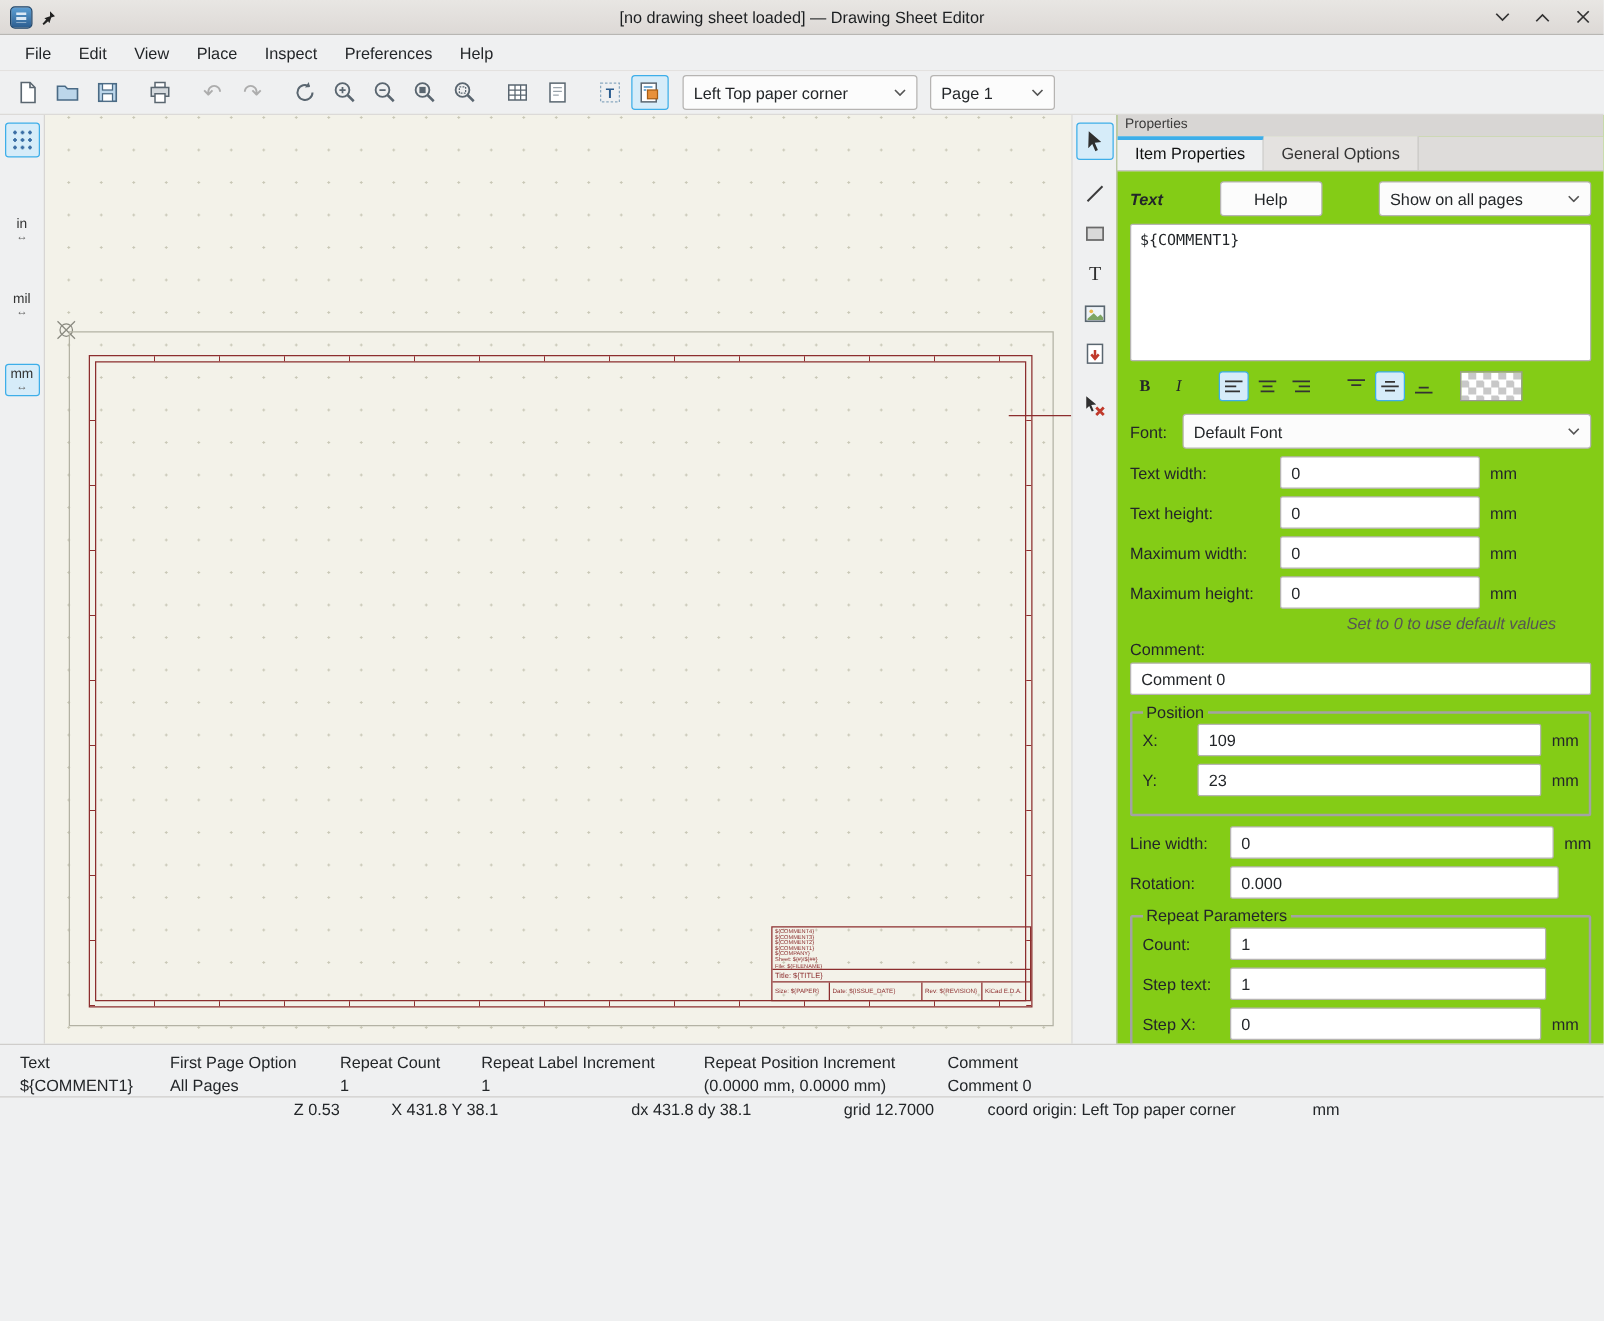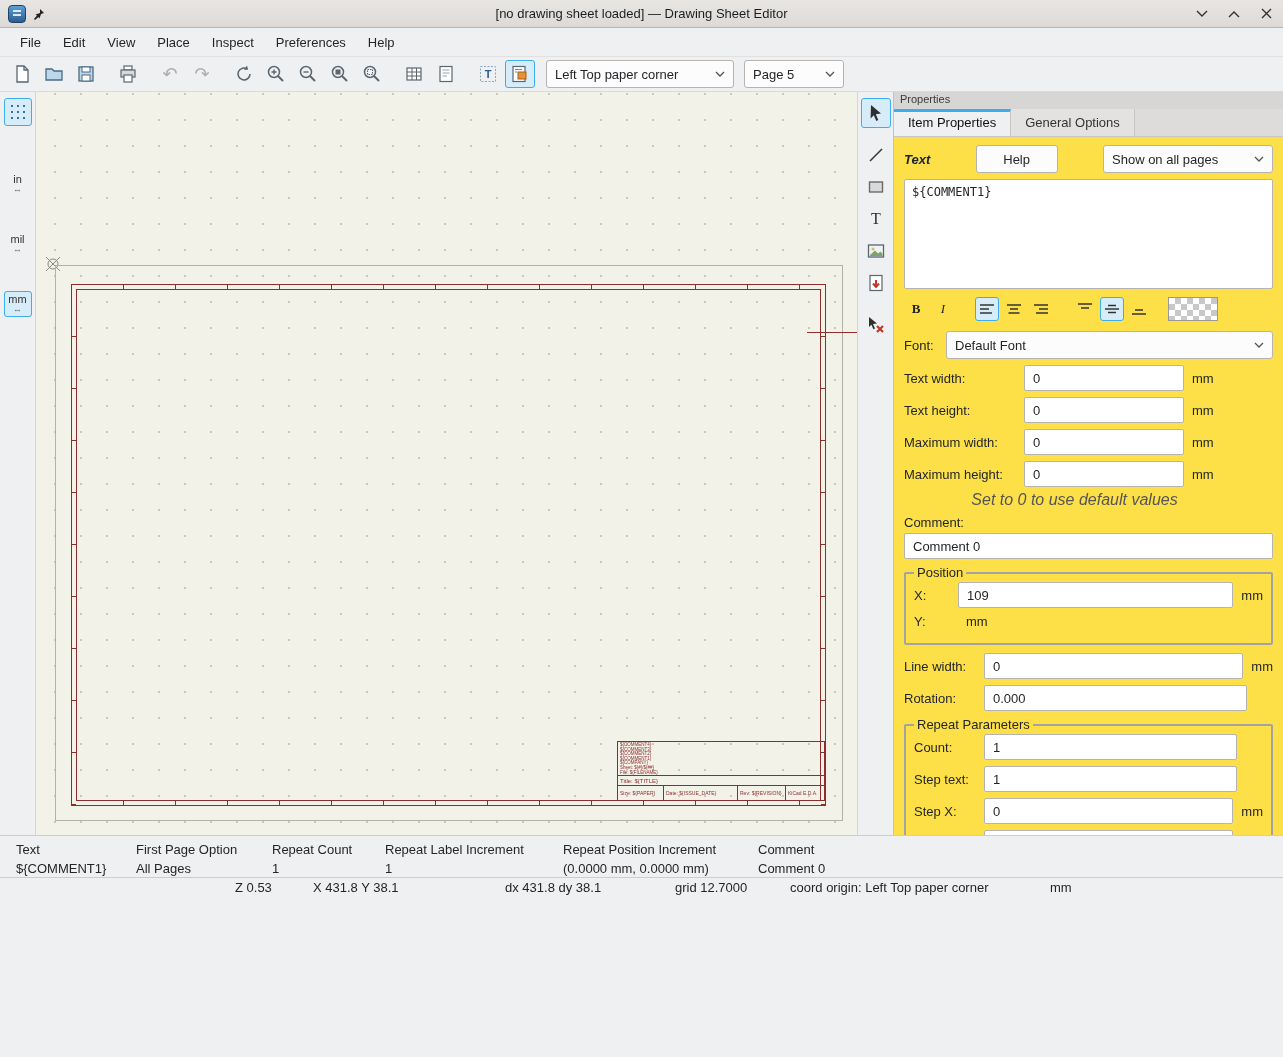--- a/index.html
+++ b/index.html
@@ -68,21 +68,21 @@
   .tb-cell:last-child { border-right:none; }
   .stub-line { position:absolute; left:771px; top:240px; width:50px; height:0; border-top:1px solid #8c2e2e; }
 
   
   .rrail { width:36px; background:#eff0f1; border-left:1px solid #d7d5d3; display:flex; flex-direction:column; align-items:center; padding-top:5px; }
   .rbtn { width:30px; height:30px; display:flex; align-items:center; justify-content:center; border:1px solid transparent; border-radius:3px; margin:1px 0; }
   .rbtn.sel { background:#d6ecf9; border-color:#3daee9; }
   .rsep { height:10px; }
 
   
-  .props { width:390px; background:#fde047; border-left:1px solid #c4c2c0; display:flex; flex-direction:column; }
+  .props { width:390px; background:#84cc16; border-left:1px solid #c4c2c0; display:flex; flex-direction:column; }
   .dock-title { height:17px; background:#d8d6d4; font-size:11px; padding:1px 6px; color:#3a3a3a; }
   .tabs { display:flex; background:#dedcda; border-bottom:1px solid #c8c6c4; }
   .tab { padding:6px 14px; font-size:13px; border-right:1px solid #c8c6c4; background:#e4e2e0; color:#333; }
   .tab.active { background:#eff0f1; border-top:3px solid #3daee9; padding-top:3px; color:#111; }
   .props-body { flex:1; padding:8px 10px 6px 10px; overflow:hidden; }
 
   .trow { display:flex; align-items:center; margin-bottom:6px; }
   .lbl { color:#232629; }
   .boldit { font-weight:bold; font-style:italic; }
   .btn { background:#fcfcfc; border:1px solid #b6b4b2; border-radius:3px; height:28px; padding:0 18px;
@@ -94,21 +94,21 @@
   .fbtn { width:24px; height:24px; border:1px solid transparent; border-radius:3px; display:flex; align-items:center; justify-content:center; }
   .fbtn.sel { background:#d6ecf9; border-color:#3daee9; }
   .fsp { width:14px; }
   .swatch { width:50px; height:24px; border:1px solid #9a9896; margin-left:14px;
     background:repeating-conic-gradient(#c8c8c8 0 25%, #ffffff 0 50%); background-size:12px 12px; }
 
   .tinput { height:26px; border:1px solid #b6b4b2; border-radius:2px; background:#ffffff; padding:0 8px;
     font-family:"Liberation Sans",sans-serif; font-size:13px; color:#232629; width:100%; }
   .unit { width:26px; margin-left:8px; }
   .sizelbl { width:120px; flex:none; }
-  .hint { text-align:center; font-style:italic; font-size:16px; color:#555; margin:-2px 28px 6px 0; }
+  .hint { text-align:right; font-style:italic; font-size:13px; color:#555; margin:-2px 28px 6px 0; }
 
   fieldset { border:2px solid #a3a3a3; border-radius:2px; margin:4px 0 8px 0; padding:2px 8px 8px 8px; }
   legend { font-size:13px; padding:0 3px; color:#232629; }
   .poslbl { width:44px; flex:none; }
   .lwlbl { width:80px; flex:none; }
   .replbl { width:70px; flex:none; }
   .fromcombo { flex:1; display:flex; height:28px; background:#fcfcfc; border:1px solid #b6b4b2; border-radius:3px; align-items:center; }
   .fromcombo .cval { flex:1; padding:0 8px; }
   .fromcombo .cbtn { width:26px; height:100%; border-left:1px solid #c4c2c0; display:flex; align-items:center; justify-content:center; background:#f2f1f0; border-radius:0 3px 3px 0; }
   .applybtn { width:100%; height:30px; margin-top:8px; }
@@ -291,21 +291,21 @@
     <div class="combo" style="width:188px">
       <span class="cval">Left Top paper corner</span>
       <span class="chev">
         <svg width="10" height="6" viewBox="0 0 10 6">
             <path d="M1 1 L5 5 L9 1" stroke="#555" stroke-width="1.3" fill="none"></path>
           </svg>
       </span>
     </div>
     <span class="tgap"></span>
     <div class="combo" style="width:100px">
-      <span class="cval">Page 5</span>
+      <span class="cval">Page 1</span>
       <span class="chev">
         <svg width="10" height="6" viewBox="0 0 10 6">
             <path d="M1 1 L5 5 L9 1" stroke="#555" stroke-width="1.3" fill="none"></path>
           </svg>
       </span>
     </div>
   </div>
 
   <div class="main">
 
@@ -525,20 +525,21 @@
 
         <fieldset>
           <legend>Position</legend>
           <div class="trow">
             <span class="lbl poslbl">X:</span>
             <input class="tinput" value="109" style="">
             <span class="unit">mm</span>
           </div>
           <div class="trow">
             <span class="lbl poslbl">Y:</span>
+            <input class="tinput" value="23" style="">
             <span class="unit">mm</span>
           </div>
         </fieldset>
 
         <div class="trow">
           <span class="lbl lwlbl">Line width:</span>
           <input class="tinput" value="0" style="">
           <span class="unit">mm</span>
         </div>
         <div class="trow">

